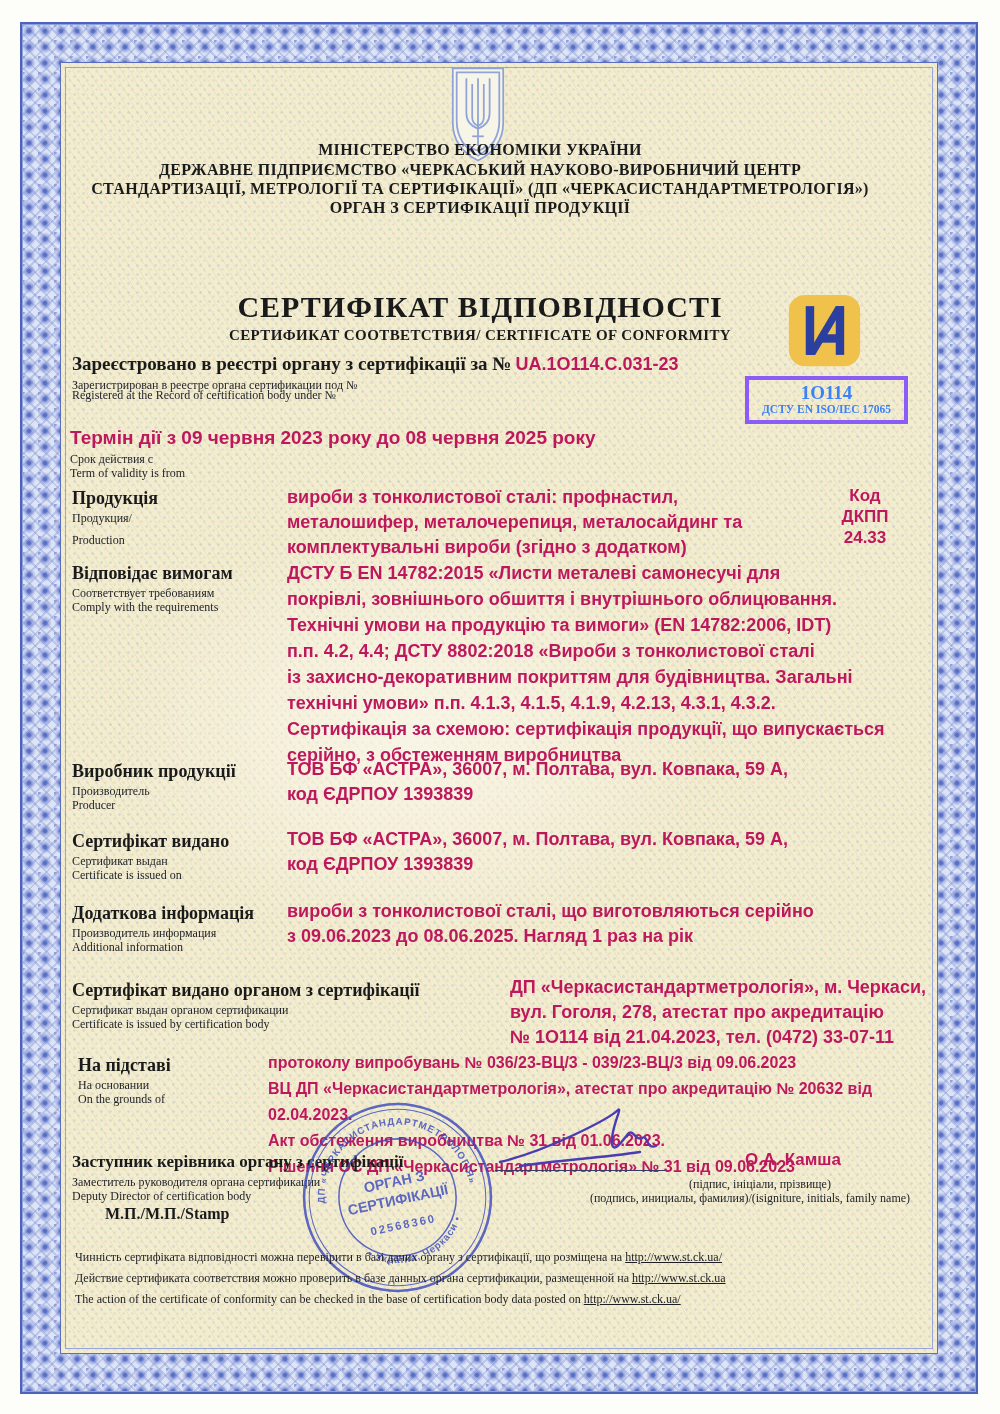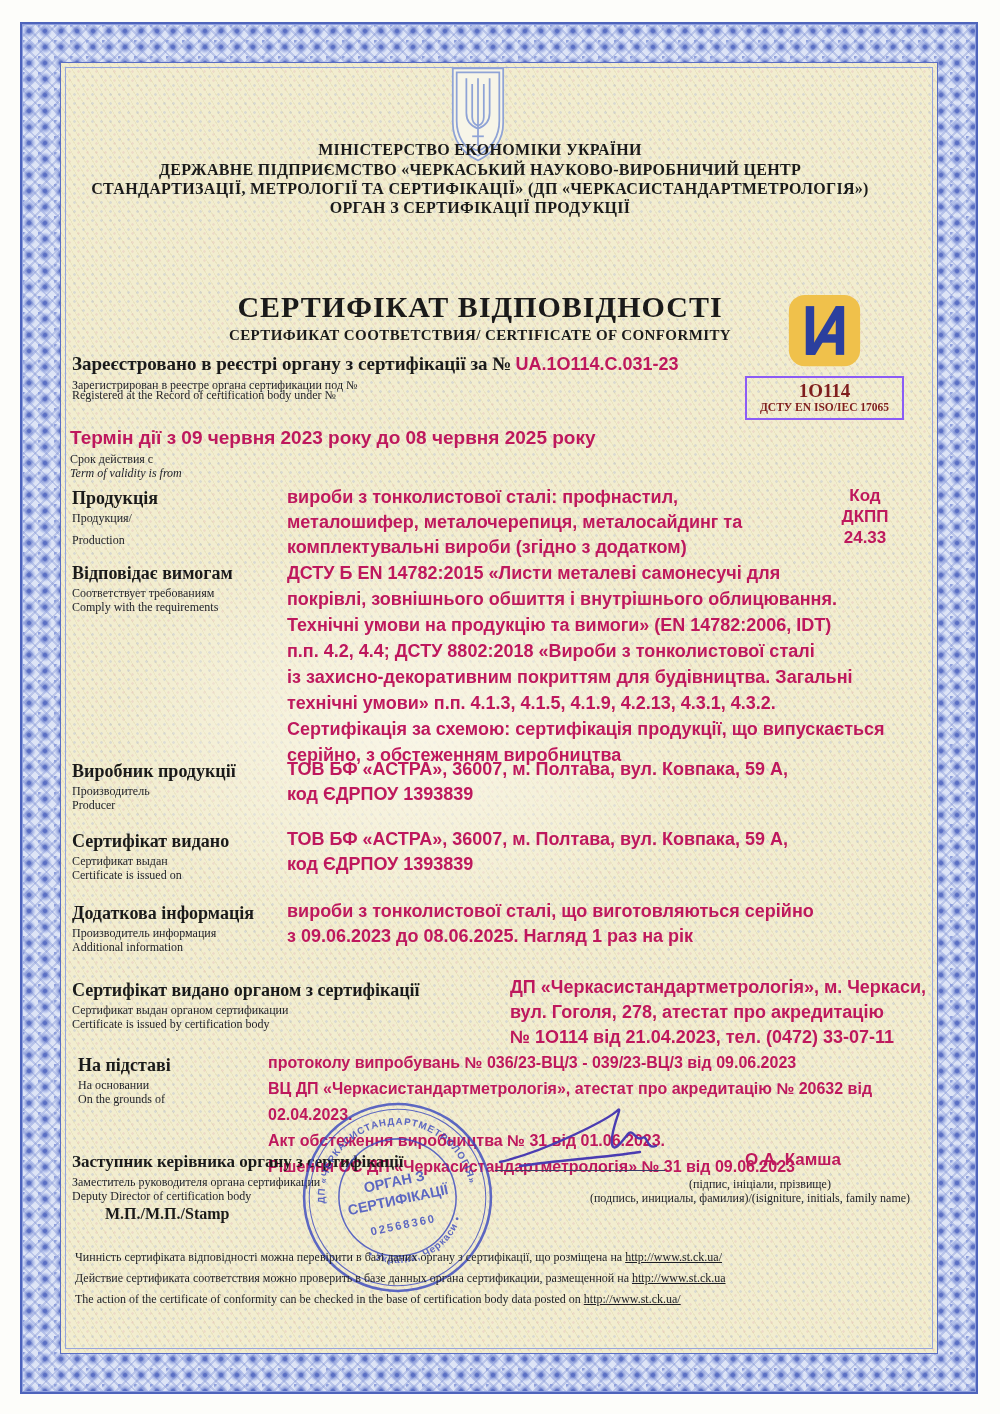--- a/index.html
+++ b/index.html
@@ -28,21 +28,21 @@
   .abs{position:absolute;}
   .ctr{text-align:center;}
   .serifB{font-family:"Liberation Serif",serif;font-weight:700;}
   .sansB{font-family:"Liberation Sans",sans-serif;font-weight:700;color:#be185d;}
   .hline{font-size:16px;line-height:19px;letter-spacing:.3px;}
   .title{font-size:30px;letter-spacing:1px;}
   .subtitle{font-size:15px;letter-spacing:.4px;}
   .sub{font-size:12px;line-height:14px;color:#23242a;}
   .label{font-size:18px;}
   .val{font-size:18px;line-height:25px;}
-  .accr-box{border:2px solid #8b5cf6;text-align:center;color:#7f1d1d;}
+  .accr-box{border:4px solid #8b5cf6;text-align:center;color:#3b82f6;}
   .urlu{text-decoration:underline;}
   .foot{font-size:12px;line-height:20px;color:#1d1e24;}
   .sig-line{border-bottom:1.5px solid #3a3a66;}
   .stampwrap{opacity:.8;transform:rotate(-12deg);}
 </style>
 </head>
 <body>
 
 <div class="page">
   <div class="band"></div>
@@ -91,21 +91,21 @@
 
   <div class="abs" style="left:72px;top:353px;width:700px;">
     <span class="serifB" style="font-size:19px;">Зареєстровано в реєстрі органу з сертифікації за №</span>
     <span class="sansB" style="font-size:18px;">UA.1О114.С.031-23</span>
   </div>
   <div class="abs sub" style="left:72px;top:378px;">Зарегистрирован в реестре органа сертификации под №</div>
   <div class="abs sub" style="left:72px;top:388px;">Registered at the Record of certification body under №</div>
 
   <div class="abs sansB" style="left:70px;top:427px;font-size:19px;">Термін дії з 09 червня 2023 року  до  08 червня 2025 року</div>
   <div class="abs sub" style="left:70px;top:452px;">Срок действия с</div>
-  <div class="abs sub" style="left:70px;top:466px;font-style:italic;">Term of validity is from</div>
+  <div class="abs sub" style="left:70px;top:466px;">Term of validity is from</div>
 
   <div class="abs serifB label" style="left:72px;top:488px;">Продукція</div>
   <div class="abs sub" style="left:72px;top:511px;">Продукция/</div>
   <div class="abs sub" style="left:72px;top:533px;">Production</div>
   <div class="abs sansB val" style="left:287px;top:485px;width:540px;">
     <div>вироби з тонколистової сталі: профнастил,</div>
     <div>металошифер, металочерепиця, металосайдинг та</div>
     <div>комплектувальні вироби (згідно з додатком)</div>
   </div>
   <div class="abs ctr sansB" style="left:820px;top:485px;width:90px;font-size:17px;line-height:21px;">

